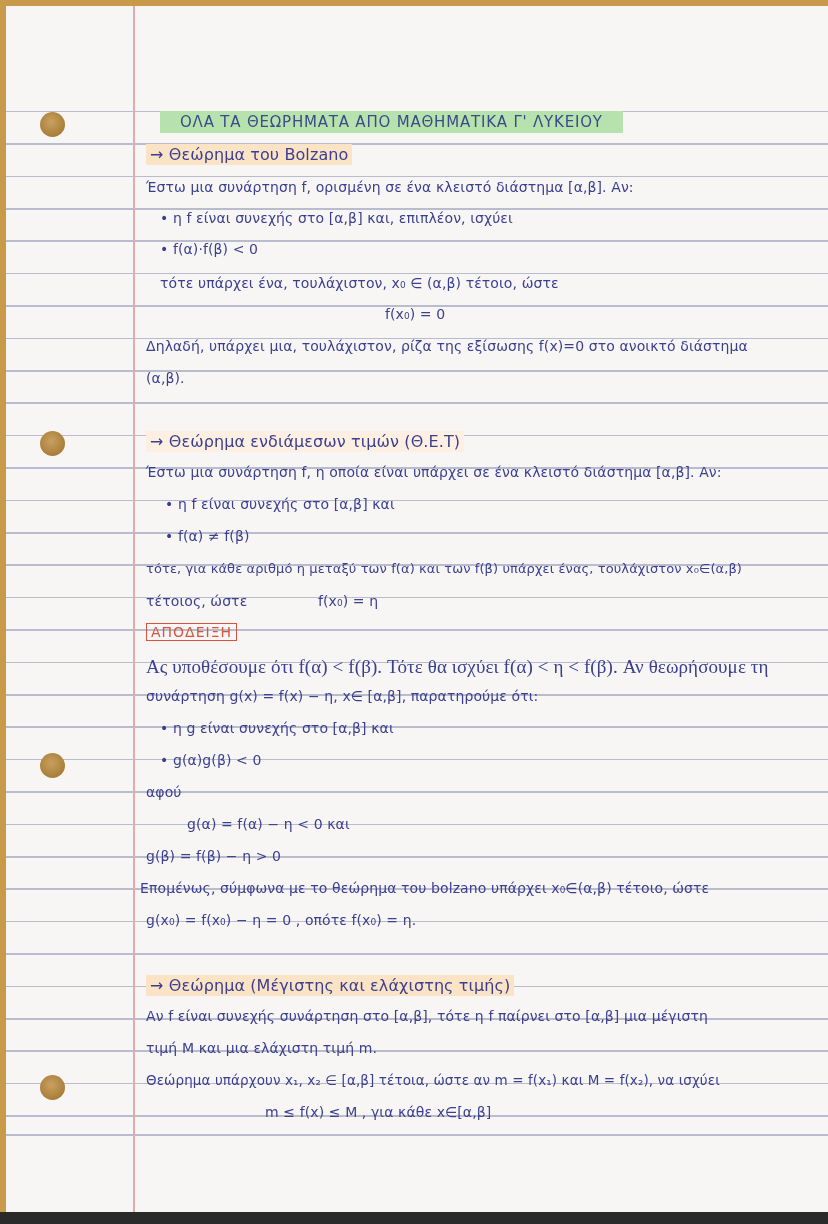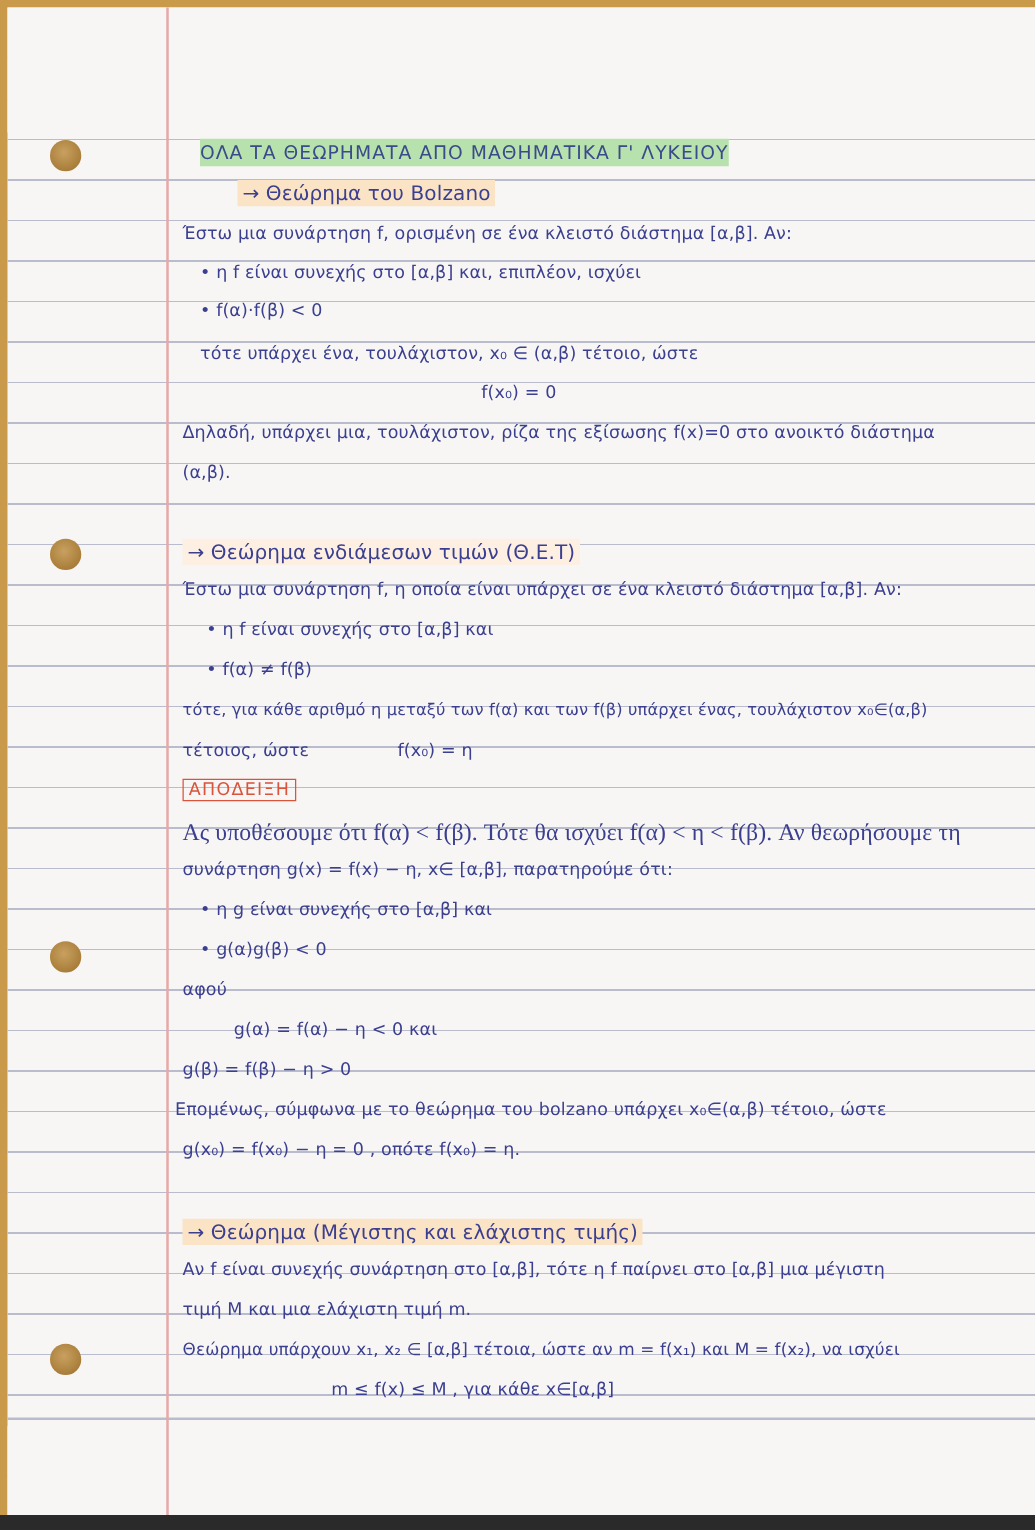--- a/index.html
+++ b/index.html
@@ -10,21 +10,21 @@
     background-image: repeating-linear-gradient(to bottom, transparent 0, transparent 30px, #b9bccd 30px, #b9bccd 31.5px, transparent 31.5px, transparent 32.4px);
     background-position: 0 10px;
   }
   .topband { position:absolute; left:0; top:0; width:822px; height:100px; background:#f7f6f4; }
   .bottomband { position:absolute; left:0; top:1135px; width:822px; height:80px; background:#f7f6f4; }
   .bottomline { position:absolute; left:0; top:1128px; width:822px; height:1.5px; background:#b9bccd; }
   .shadow { position:absolute; left:0; top:1212px; width:828px; height:12px; background:#2a2a2a; }
   .margin { position:absolute; left:133px; top:6px; width:1.5px; height:1208px; background:#e6a8a8; }
   .hole { position:absolute; left:40px; width:25px; height:25px; border-radius:50%; background:radial-gradient(circle at 45% 40%, #c9a060, #a97e3a 70%, #8f6a2e); }
   .line { position:absolute; white-space:nowrap; color:#3b3f8f; font-family:"DejaVu Sans", sans-serif; font-size:14px; letter-spacing:0.1px; }
-  .hl-green { background:#b8e2ad; padding:2px 0;margin-top:20px; }
+  .hl-green { background:#b8e2ad; padding:2px 20px;margin-top:20px; }
   .hl-orange { background:#fbe3c6; padding:1px 4px; }
   .title { font-size:15px; letter-spacing:0.8px; color:#3a4a8a; }
   .h2 { font-size:16px; }
   .proof { border:1.5px solid #d9543c; color:#d9543c; padding:0 4px; font-size:14px; letter-spacing:1px;margin-top:36px; }
 </style>
 </head>
 <body>
 
 <div class="page">
   <div class="topband"></div>
@@ -36,21 +36,21 @@
 
 <div class="hole" style="top:112px"></div>
 <div class="hole" style="top:431px"></div>
 <div class="hole" style="top:753px"></div>
 <div class="hole" style="top:1075px"></div>
 
 <div class="line title" style="left:160px; top:113px;">
   <span class="hl-green">ΟΛΑ ΤΑ ΘΕΩΡΗΜΑΤΑ ΑΠΟ ΜΑΘΗΜΑΤΙΚΑ Γ' ΛΥΚΕΙΟΥ</span>
 </div>
 
-<div class="line h2" style="left:146px; top:145px;margin-left:44px;">
+<div class="line h2" style="left:146px; top:145px;">
   <span class="hl-orange">→ Θεώρημα του Bolzano</span>
 </div>
 <div class="line" style="left:146px; top:179px;">Έστω μια συνάρτηση f, ορισμένη σε ένα κλειστό διάστημα [α,β]. Αν:</div>
 <div class="line" style="left:160px; top:210px;">• η f είναι συνεχής στο [α,β] και, επιπλέον, ισχύει</div>
 <div class="line" style="left:160px; top:241px;">• f(α)·f(β) &lt; 0</div>
 <div class="line" style="left:160px; top:275px;">τότε υπάρχει ένα, τουλάχιστον, x₀ ∈ (α,β) τέτοιο, ώστε</div>
 <div class="line" style="left:385px; top:306px;">f(x₀) = 0</div>
 <div class="line" style="left:146px; top:338px;">Δηλαδή, υπάρχει μια, τουλάχιστον, ρίζα της εξίσωσης f(x)=0 στο ανοικτό διάστημα</div>
 <div class="line" style="left:146px; top:370px;">(α,β).</div>
 

